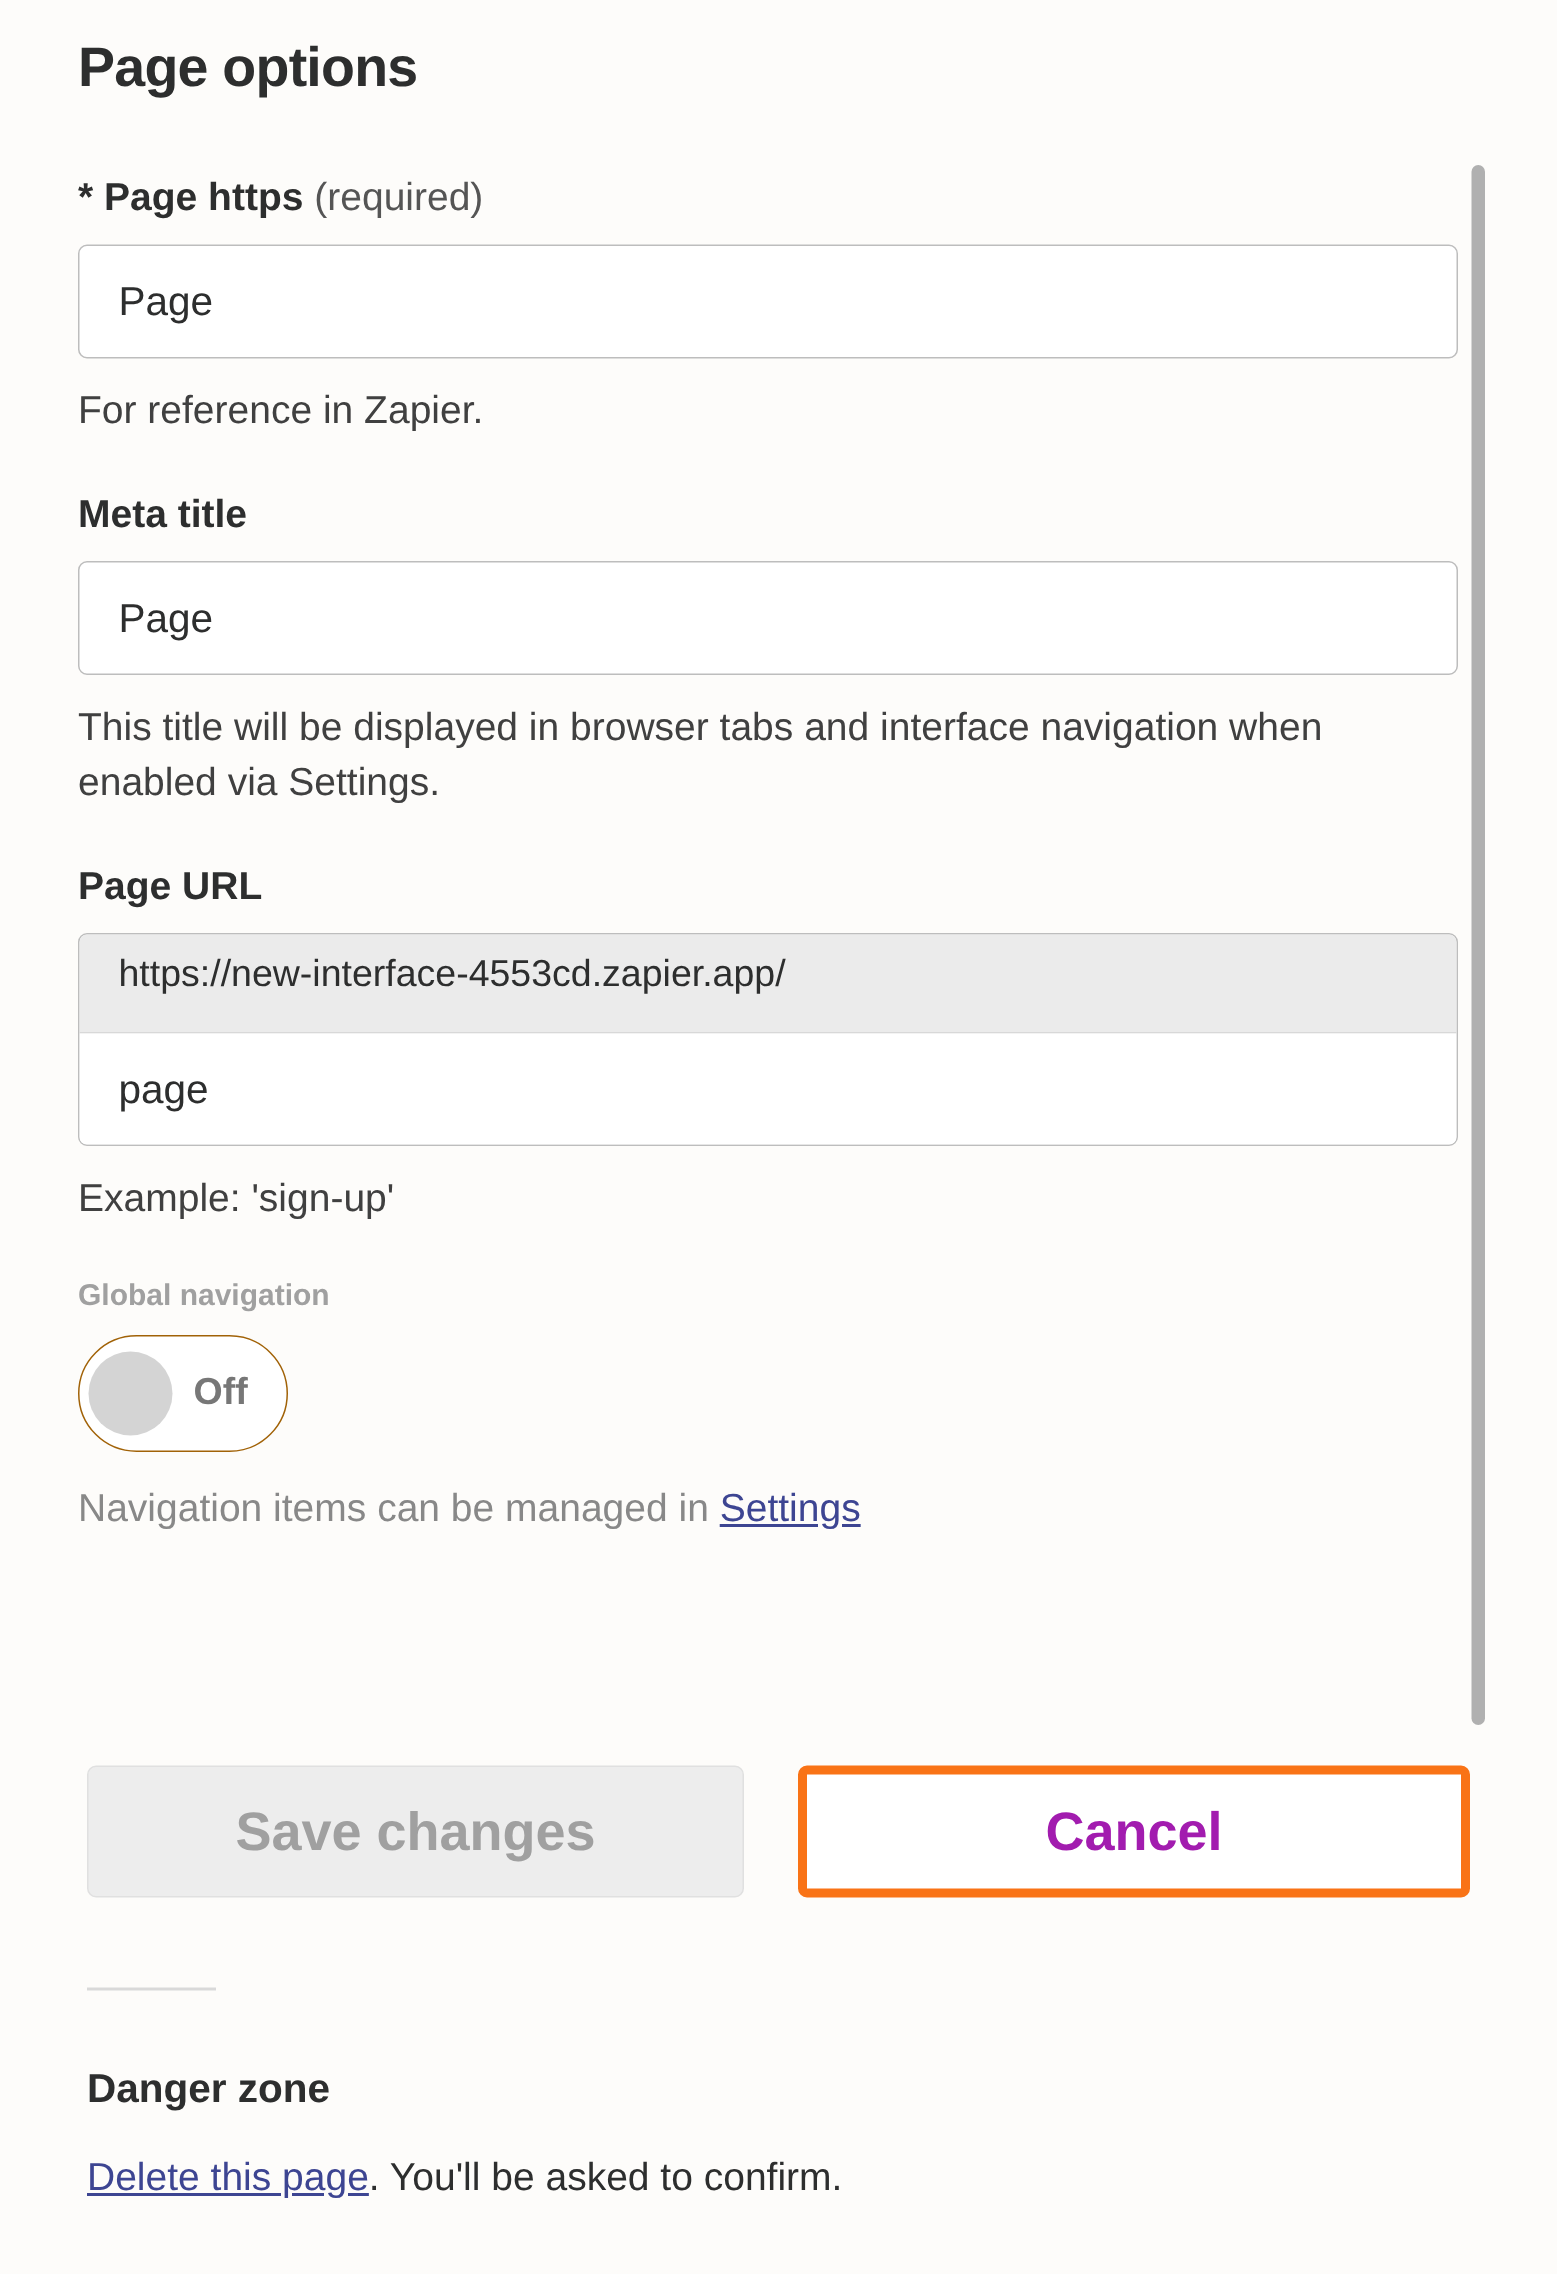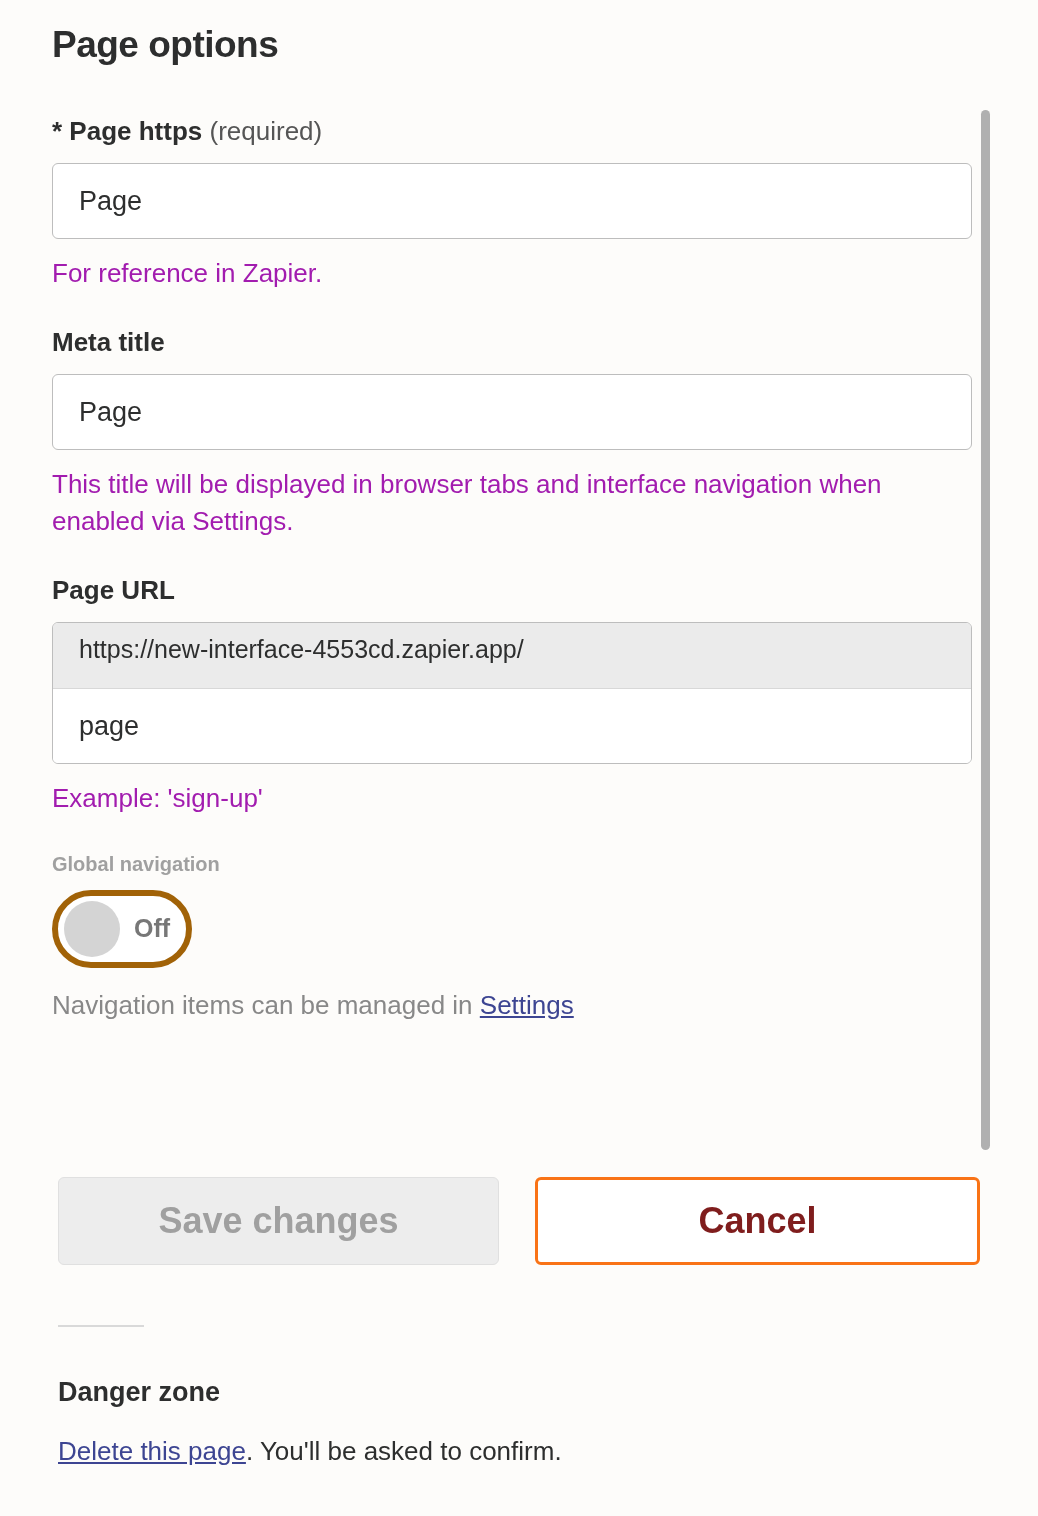--- a/index.html
+++ b/index.html
@@ -63,21 +63,21 @@
     font-size: 27px;
     padding: 0 26px;
     background: #fff;
     color: #2d2e2e;
     outline: none;
   }
   .help {
     margin-top: 16px;
     font-size: 26px;
     line-height: 1.4;
-    color: #a21caf;
+    color: #404040;
   }
   .url-group {
     width: 100%;
     border: 1px solid #bdbdbd;
     border-radius: 6px;
     overflow: hidden;
     background: #fff;
   }
   .url-prefix {
     height: 66px;
@@ -98,21 +98,21 @@
     font-size: 20px;
     font-weight: 700;
     color: #a0a0a0;
     margin-bottom: 14px;
   }
   .toggle {
     display: inline-flex;
     align-items: center;
     height: 78px;
     width: 140px;
-    border: 6px solid #a16207;
+    border: 1px solid #a16207;
     border-radius: 40px;
     padding: 6px;
     cursor: pointer;
     background: #fff;
   }
   .toggle .knob {
     width: 56px;
     height: 56px;
     background: #d4d4d4;
     border-radius: 50%;
@@ -148,22 +148,22 @@
     cursor: pointer;
   }
   .btn-save {
     background: #ededed;
     border: 1px solid #e0e0e0;
     color: #a0a0a0;
     cursor: not-allowed;
   }
   .btn-cancel {
     background: #fff;
-    border: 3px solid #f97316;
-    color: #7f1d1d;
+    border: 6px solid #f97316;
+    color: #a21caf;
   }
 
   .divider {
     margin: 60px 0 50px 6px;
     width: 86px;
     height: 2px;
     background: #d9d9d9;
   }
   .danger h2 {
     font-size: 27px;

